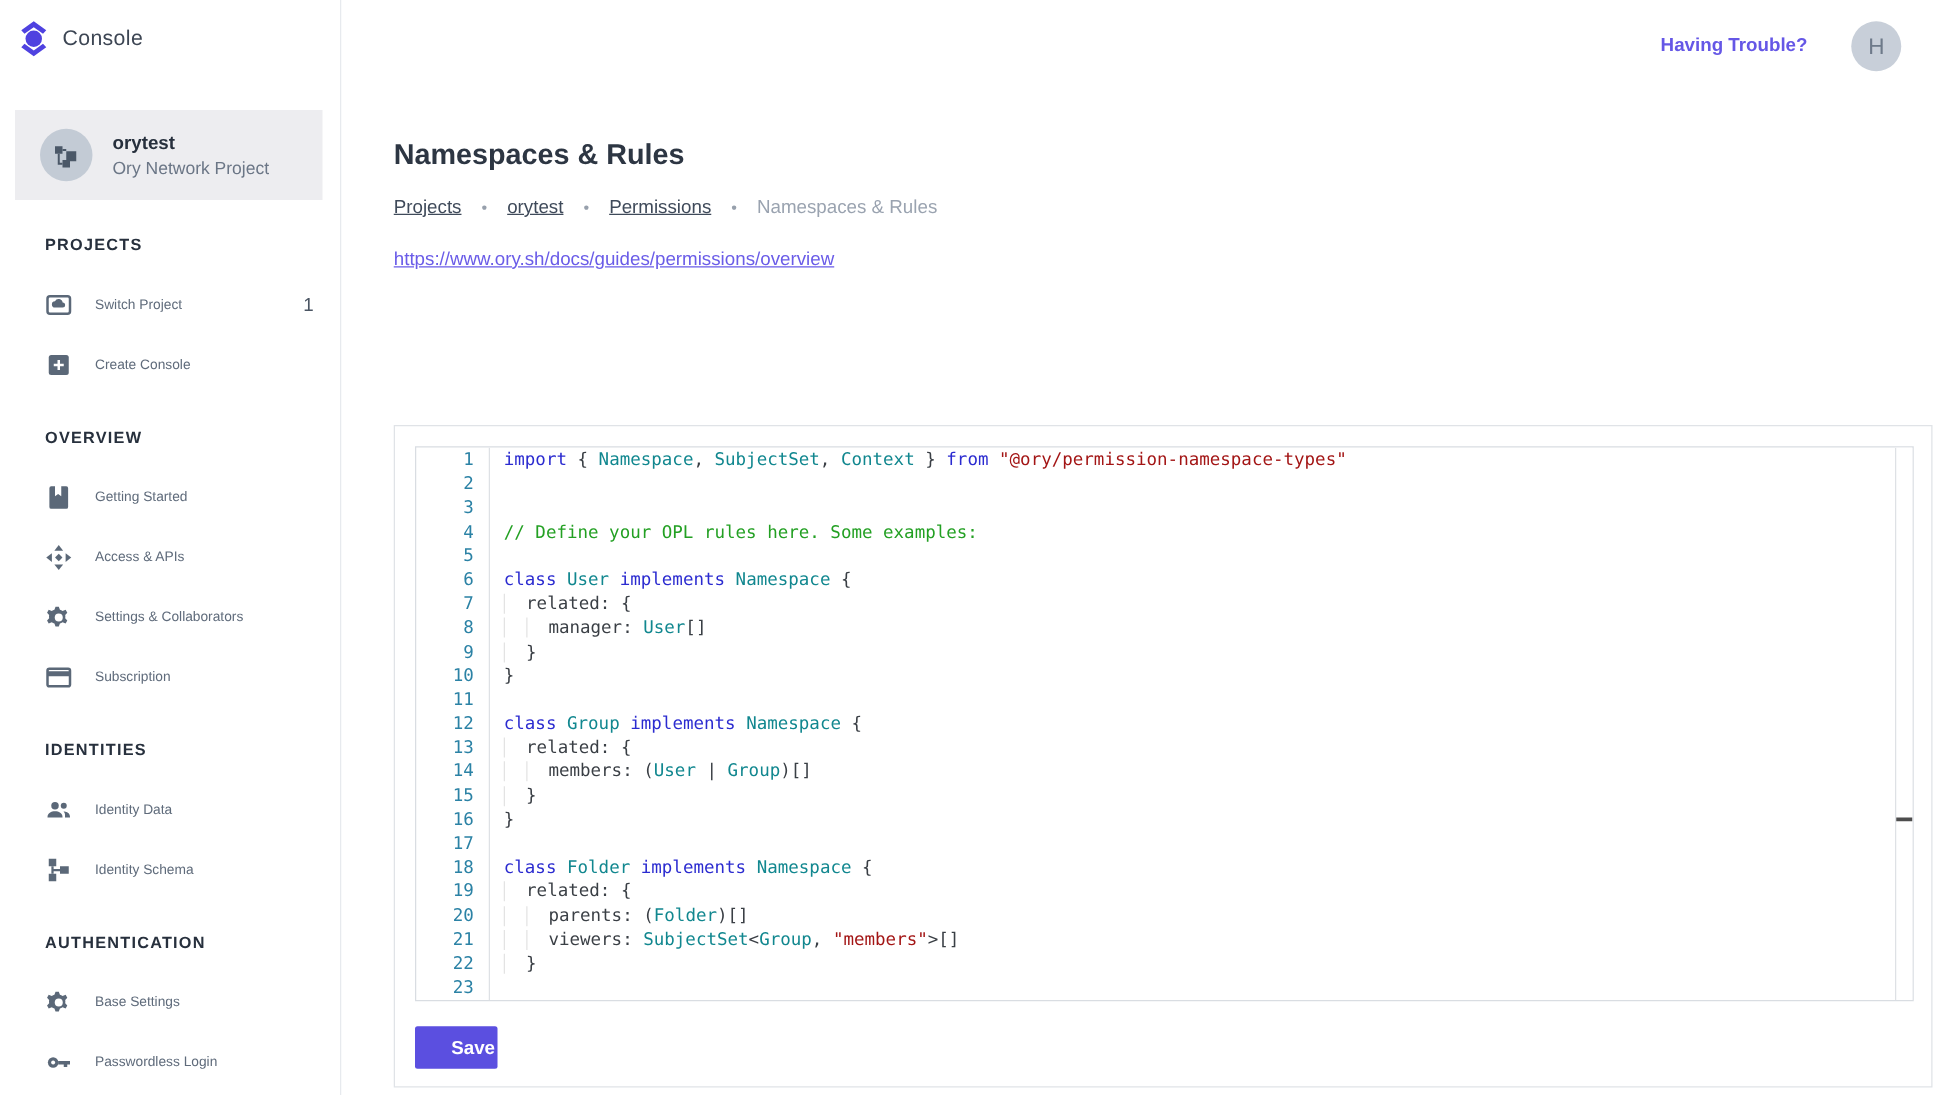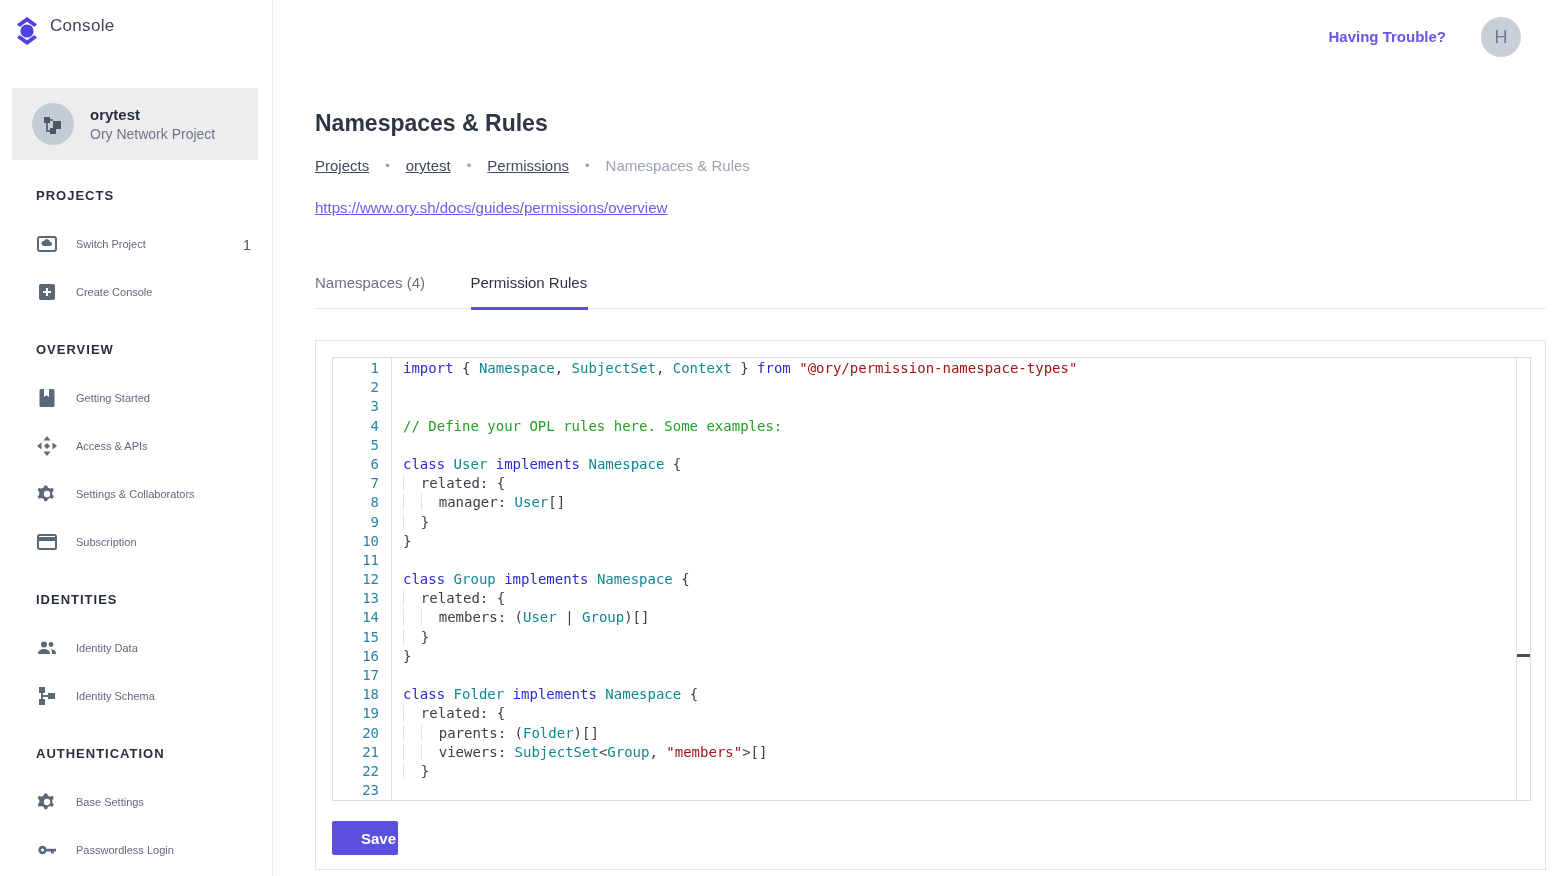--- a/index.html
+++ b/index.html
@@ -2,21 +2,21 @@
 <html><head>
 <meta charset="utf-8">
 <style>
   * { box-sizing: border-box; margin: 0; padding: 0; }
   html,body { width:1556px; height:876px; overflow:hidden; background:#fff;
     font-family:"Liberation Sans", sans-serif; color:#2d3643; }
 
   
   .sidebar { position:absolute; left:0; top:0; width:273px; height:876px;
     background:#fff; border-right:1px solid #e7eaee; }
-  .logo-row { position:absolute; left:14px; top:16px; display:flex; align-items:flex-start; gap:10px; }
+  .logo-row { position:absolute; left:14px; top:16px; display:flex; align-items:center; gap:10px; }
   .logo-text { font-size:17px; font-weight:500; color:#3d4654; letter-spacing:.3px; }
   .project-card { position:absolute; left:12px; top:88px; width:246px; height:72px;
     background:#ededf0; display:flex; align-items:center; padding-left:20px; gap:16px; cursor:pointer; }
   .project-avatar { width:42px; height:42px; border-radius:50%; background:#c3cbd5;
     display:flex; align-items:center; justify-content:center; flex:none; }
   .project-name { font-size:15px; font-weight:bold; color:#27303d; margin-bottom:3px; }
   .project-type { font-size:14px; color:#6b7686; }
 
   .nav-section { position:absolute; left:0; width:273px; }
   .nav-heading { position:absolute; left:36px; top:0; font-size:13px; font-weight:bold;
@@ -243,24 +243,20 @@
     <span class="crumb-sep">•</span>
     <span class="crumb">orytest</span>
     <span class="crumb-sep">•</span>
     <span class="crumb">Permissions</span>
     <span class="crumb-sep">•</span>
     <span class="crumb-current">Namespaces &amp; Rules</span>
   </div>
 
   <a class="docs-link">https://www.ory.sh/docs/guides/permissions/overview</a>
 
-  <div class="tabs">
-    <span class="tab">Namespaces (4)</span>
-    <span class="tab active">Permission Rules</span>
-  </div>
 
   <div class="panel">
     <div class="editor">
       <div class="gutter">
           <div class="ln">1</div>
           <div class="ln">2</div>
           <div class="ln">3</div>
           <div class="ln">4</div>
           <div class="ln">5</div>
           <div class="ln">6</div>

